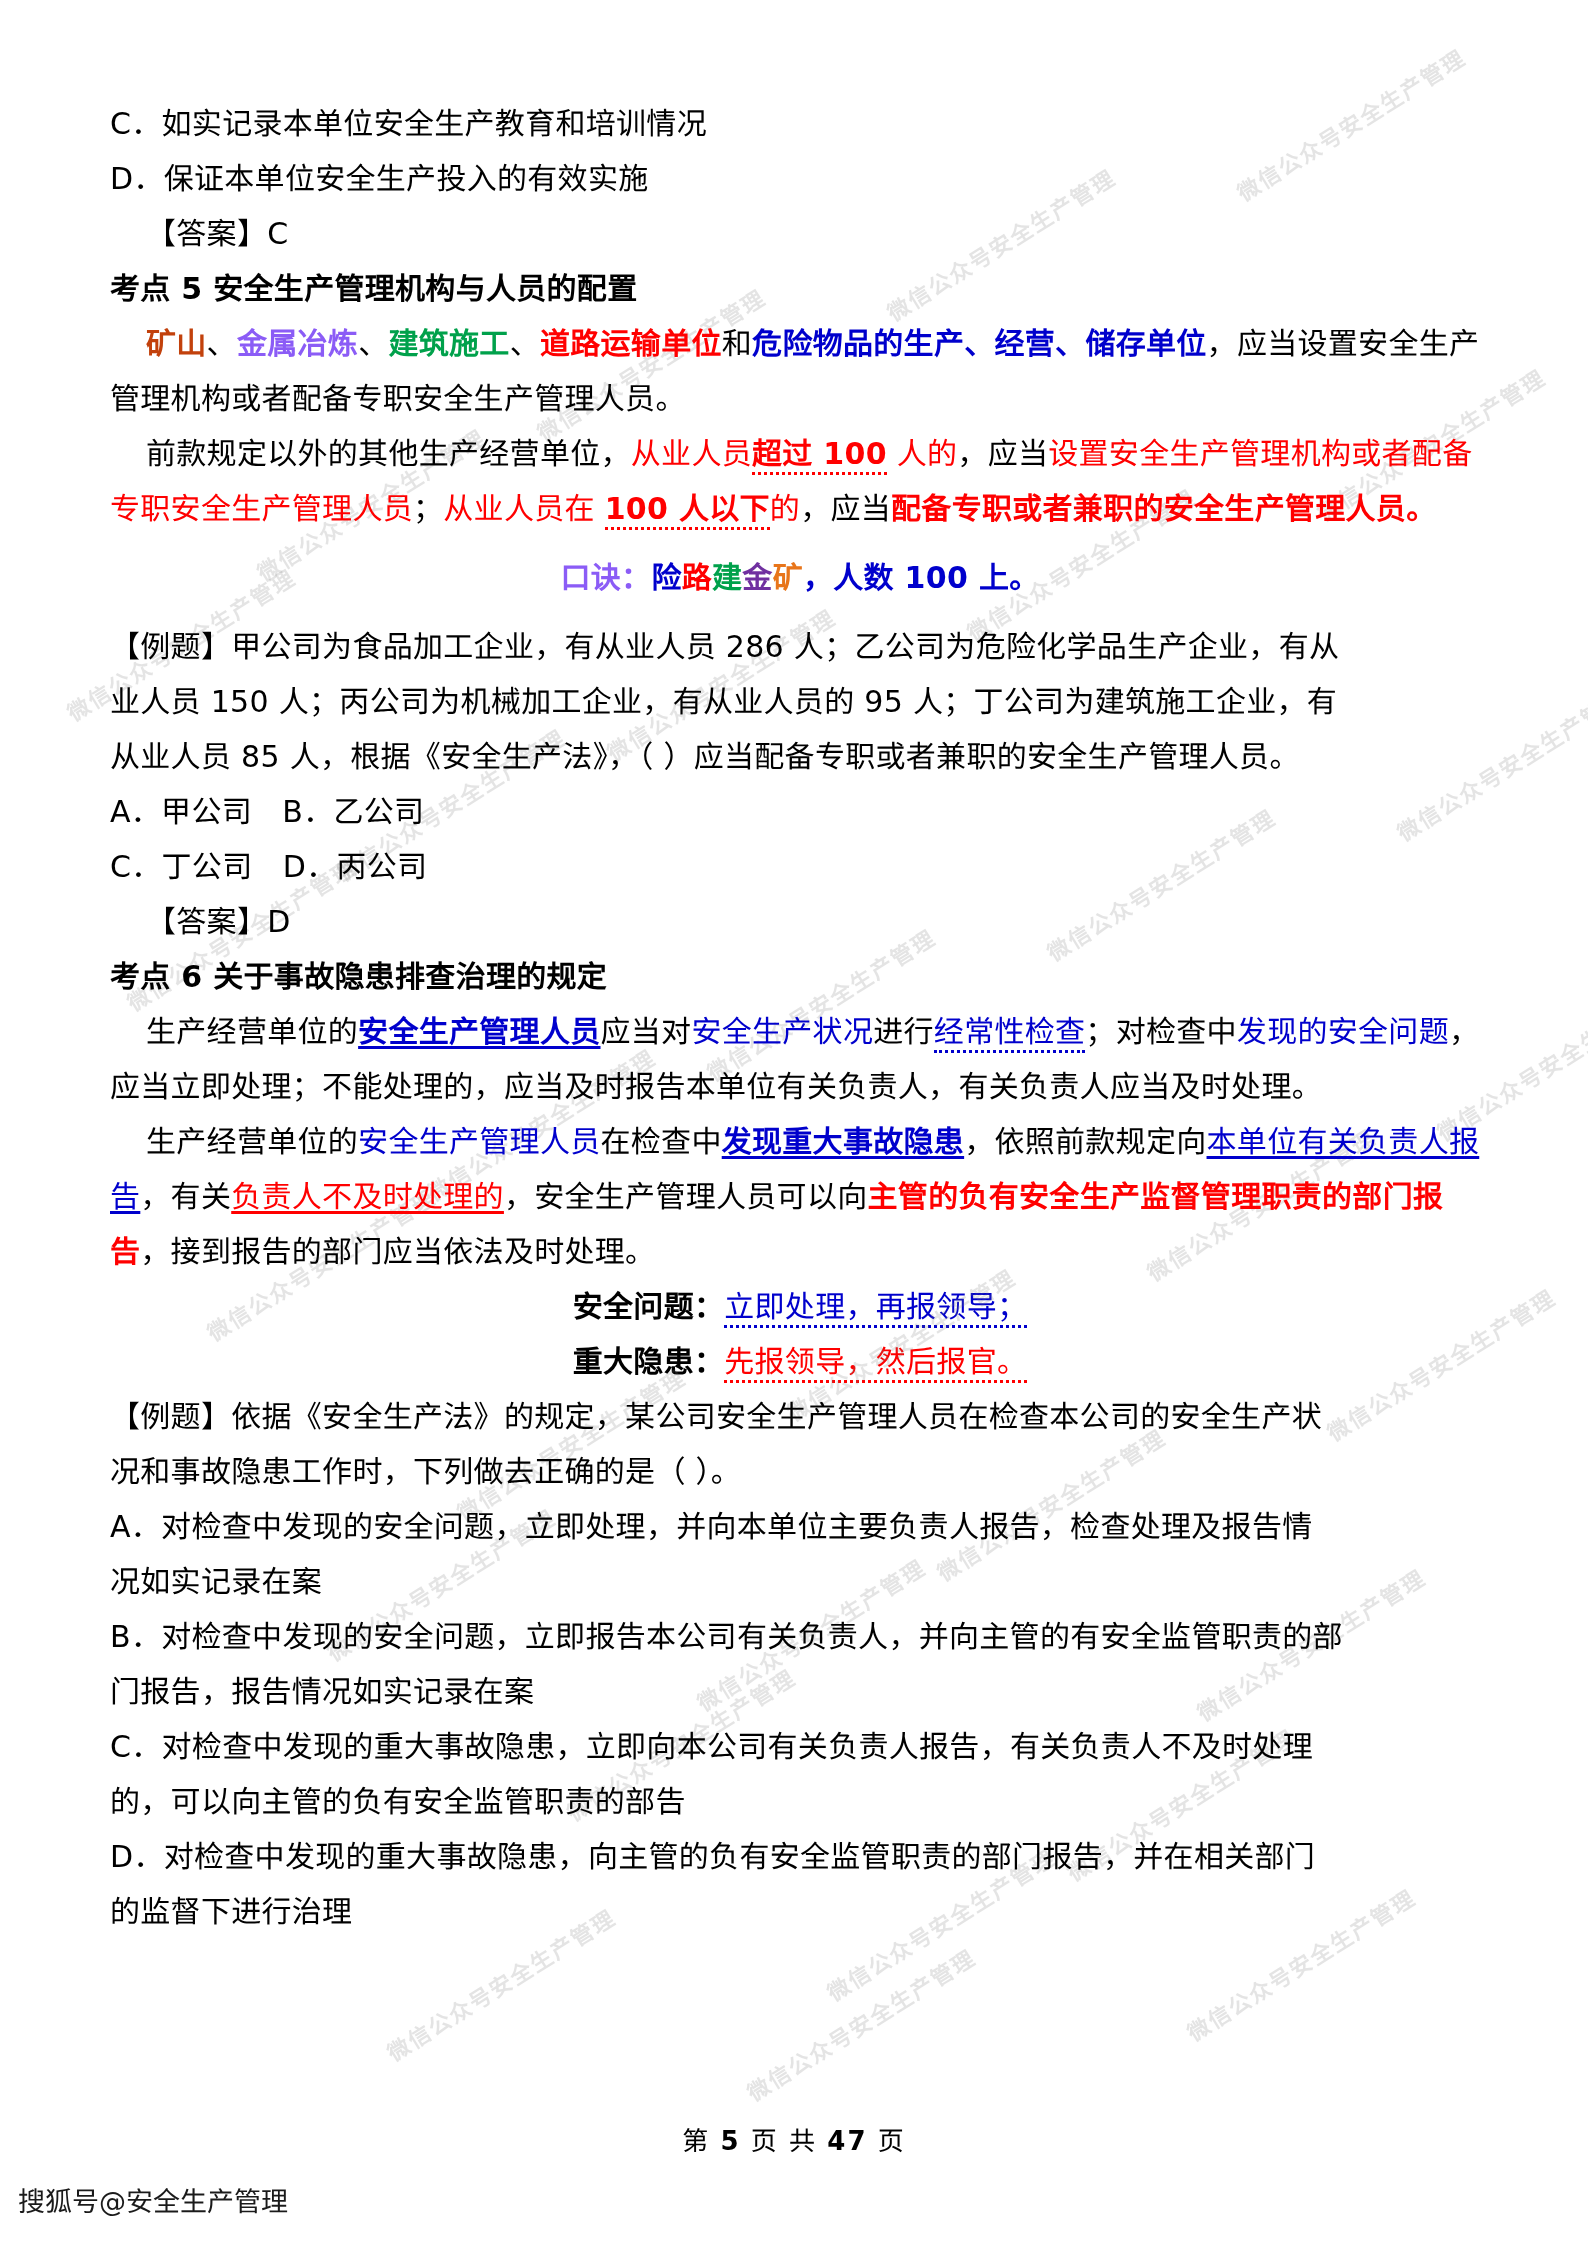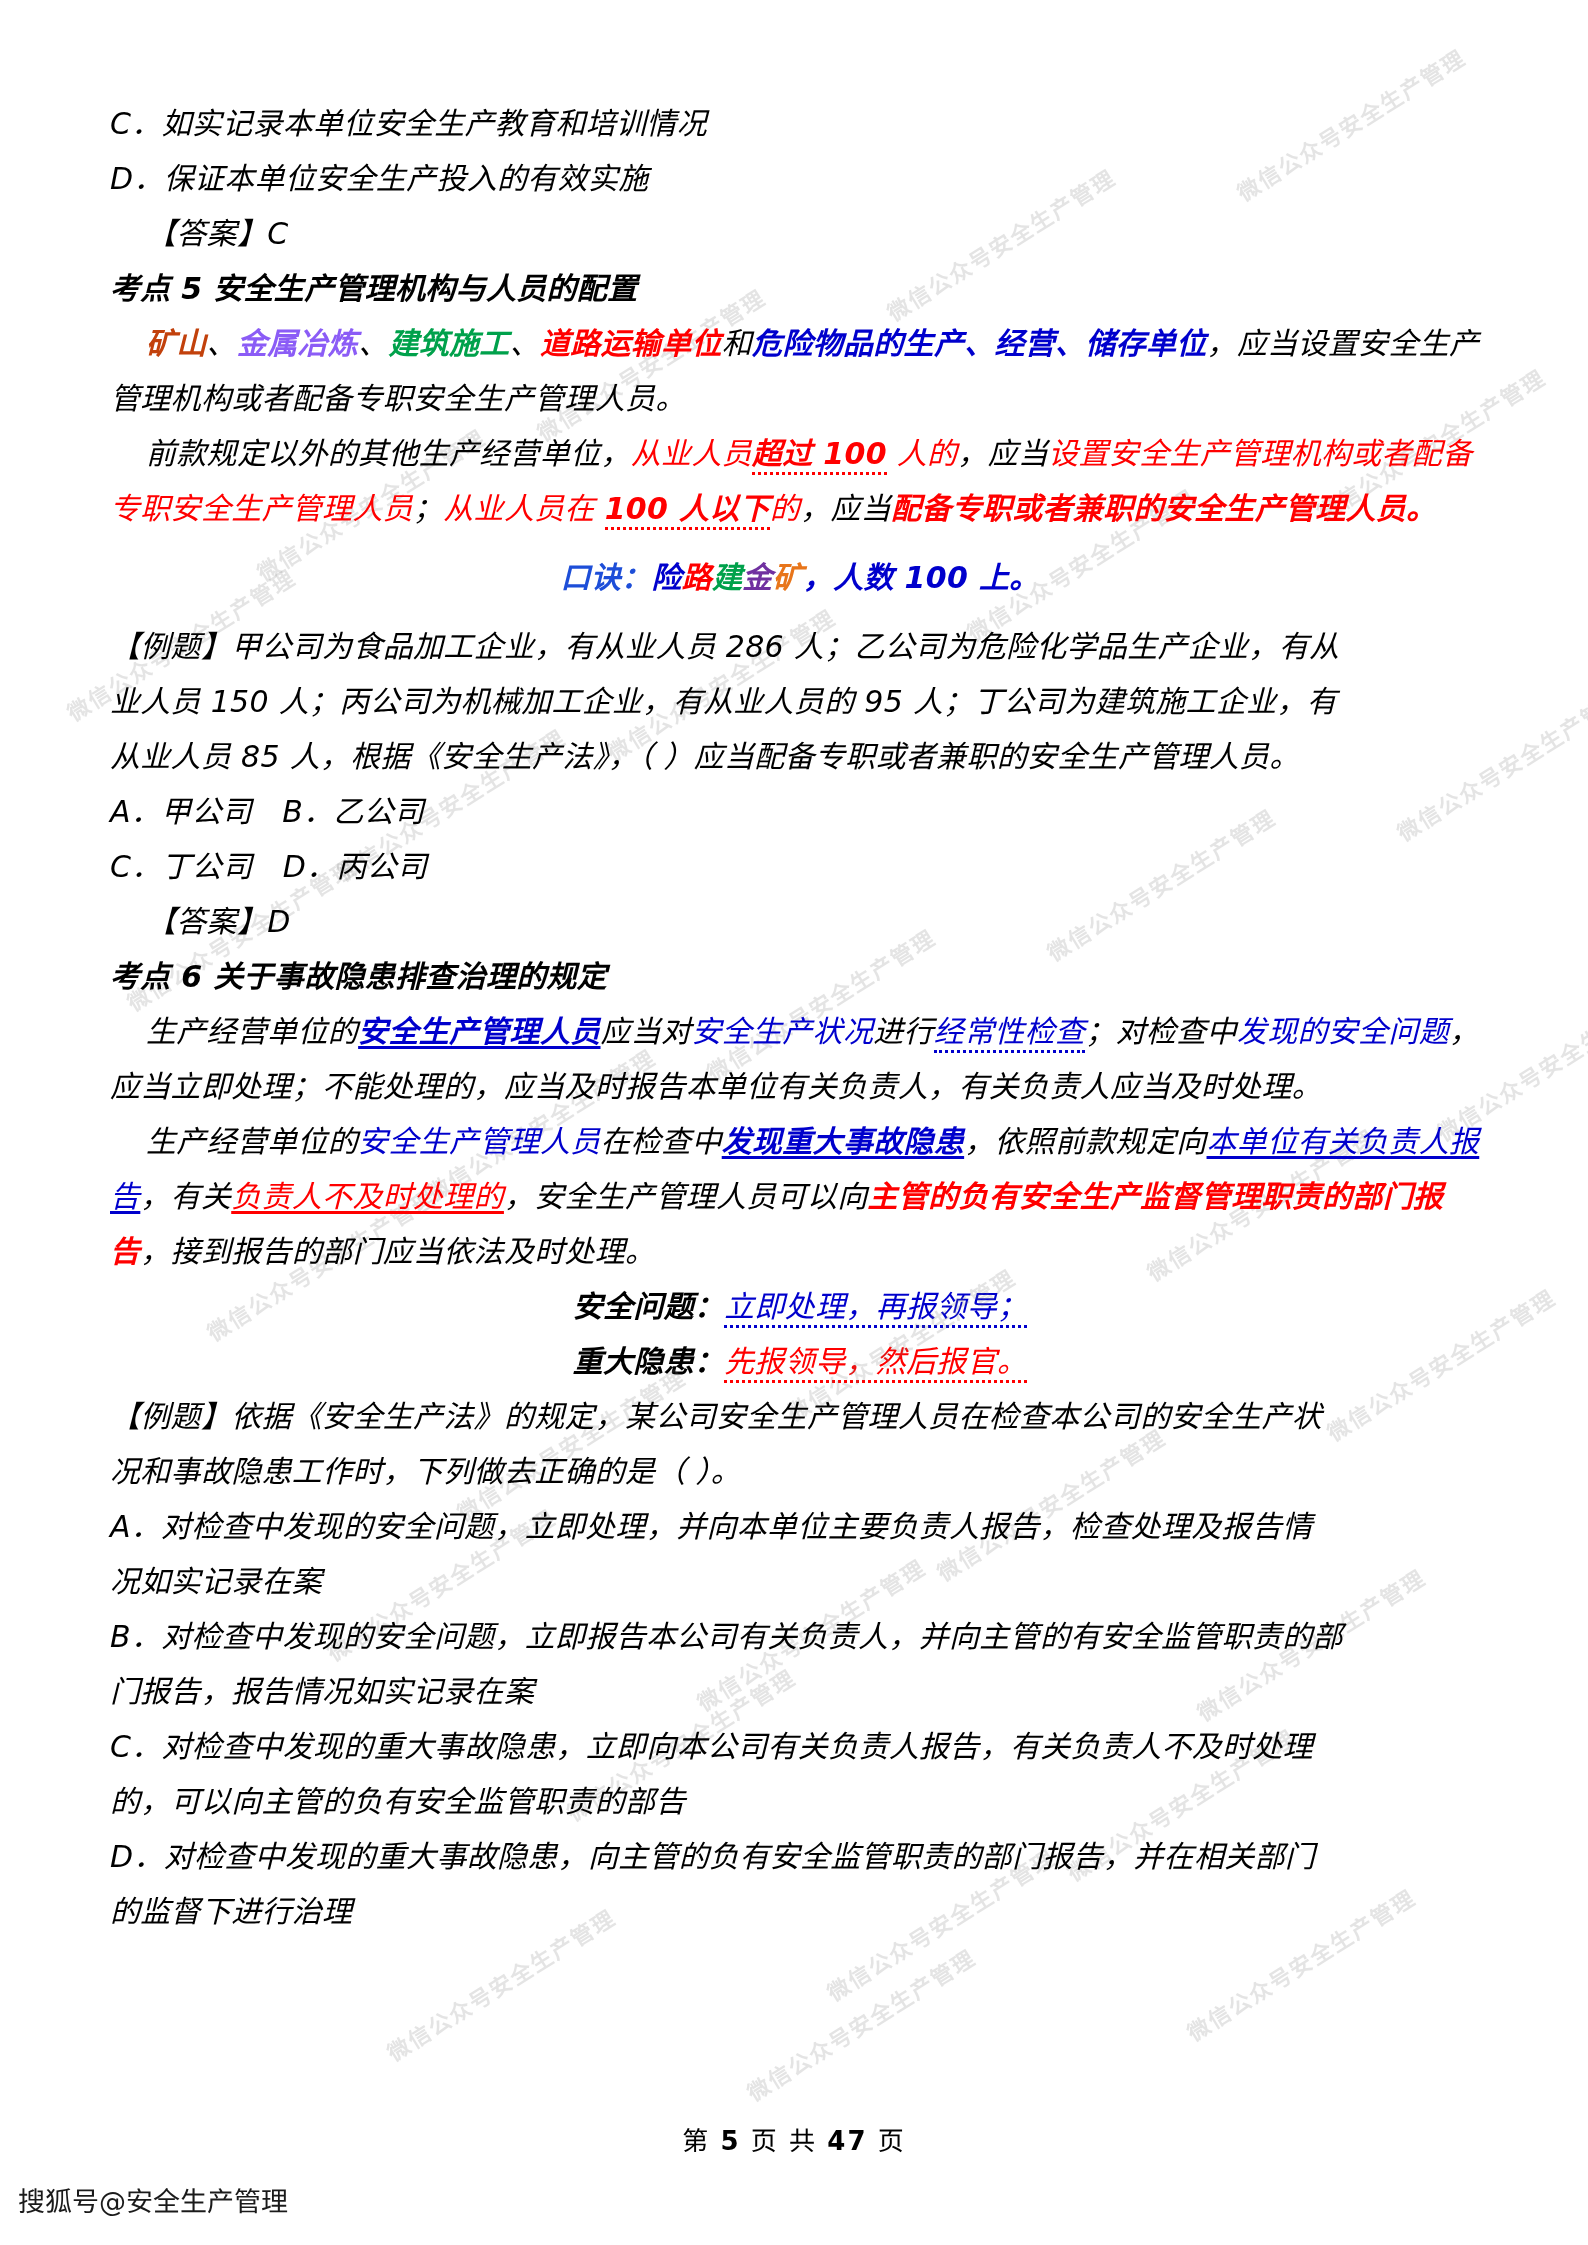--- a/index.html
+++ b/index.html
@@ -19,21 +19,20 @@
     box-sizing: border-box;
   }
   .content {
     position: absolute;
     left: 110px;
     top: 96px;
     width: 1380px;
     font-size: 30px;
     line-height: 55px;
     letter-spacing: 0.3px;
-    font-style: italic;
   }
   .line {
     white-space: nowrap;
     position: relative;
     z-index: 3;
   }
   .para {
     position: relative;
     z-index: 3;
   }
@@ -140,21 +139,21 @@
       <span class="indent"></span><span class="b" style="color:#c2410c">矿山</span><span>、</span><span class="b" style="color:#8b5cf6">金属冶炼</span><span>、</span><span class="b" style="color:#00A14B">建筑施工</span><span>、</span><span class="b" style="color:#FF0000">道路运输单位</span><span>和</span><span class="b" style="color:#0000CC">危险物品的生产、经营、储存单位</span><span>，应当设置安全生产管理机构或者配备专职安全生产管理人员。</span>
     </div>
 
     <div class="para">
       <span class="indent"></span><span>前款规定以外的其他生产经营单位，</span><span style="color:#FF0000">从业人员</span><span class="b dotu" style="color:#FF0000">超过 100</span><span style="color:#FF0000"> 人的</span><span>，应当</span><span style="color:#FF0000">设置安全生产管理机构或者配备专职安全生产管理人员</span><span>；</span><span style="color:#FF0000">从业人员在 </span><span class="b dotu" style="color:#FF0000">100 人以下</span><span style="color:#FF0000">的</span><span>，应当</span><span class="b" style="color:#FF0000">配备专职或者兼职的安全生产管理人员。</span>
     </div>
 
     <div class="gap-sm"></div>
 
     <div class="center">
-      <span class="b" style="color:#1d4ed8">口诀：</span><span class="b" style="color:#0000CC">险</span><span class="b" style="color:#FF0000">路</span><span class="b" style="color:#00A14B">建</span><span class="b" style="color:#7030A0">金</span><span class="b" style="color:#E8751A">矿</span><span class="b" style="color:#0000CC">，人数 100 上。</span>
+      <span class="b" style="color:#8b5cf6">口诀：</span><span class="b" style="color:#0000CC">险</span><span class="b" style="color:#FF0000">路</span><span class="b" style="color:#00A14B">建</span><span class="b" style="color:#7030A0">金</span><span class="b" style="color:#E8751A">矿</span><span class="b" style="color:#0000CC">，人数 100 上。</span>
     </div>
 
     <div class="gap-sm"></div>
 
     <div class="line">【例题】甲公司为食品加工企业，有从业人员 286 人；乙公司为危险化学品生产企业，有从</div>
     <div class="line">业人员 150 人；丙公司为机械加工企业，有从业人员的 95 人；丁公司为建筑施工企业，有</div>
     <div class="line">从业人员 85 人，根据《安全生产法》，（  ）应当配备专职或者兼职的安全生产管理人员。</div>
     <div class="line">A．甲公司　B．乙公司</div>
     <div class="line">C．丁公司　D．丙公司</div>
     <div class="line indent">【答案】D</div>

